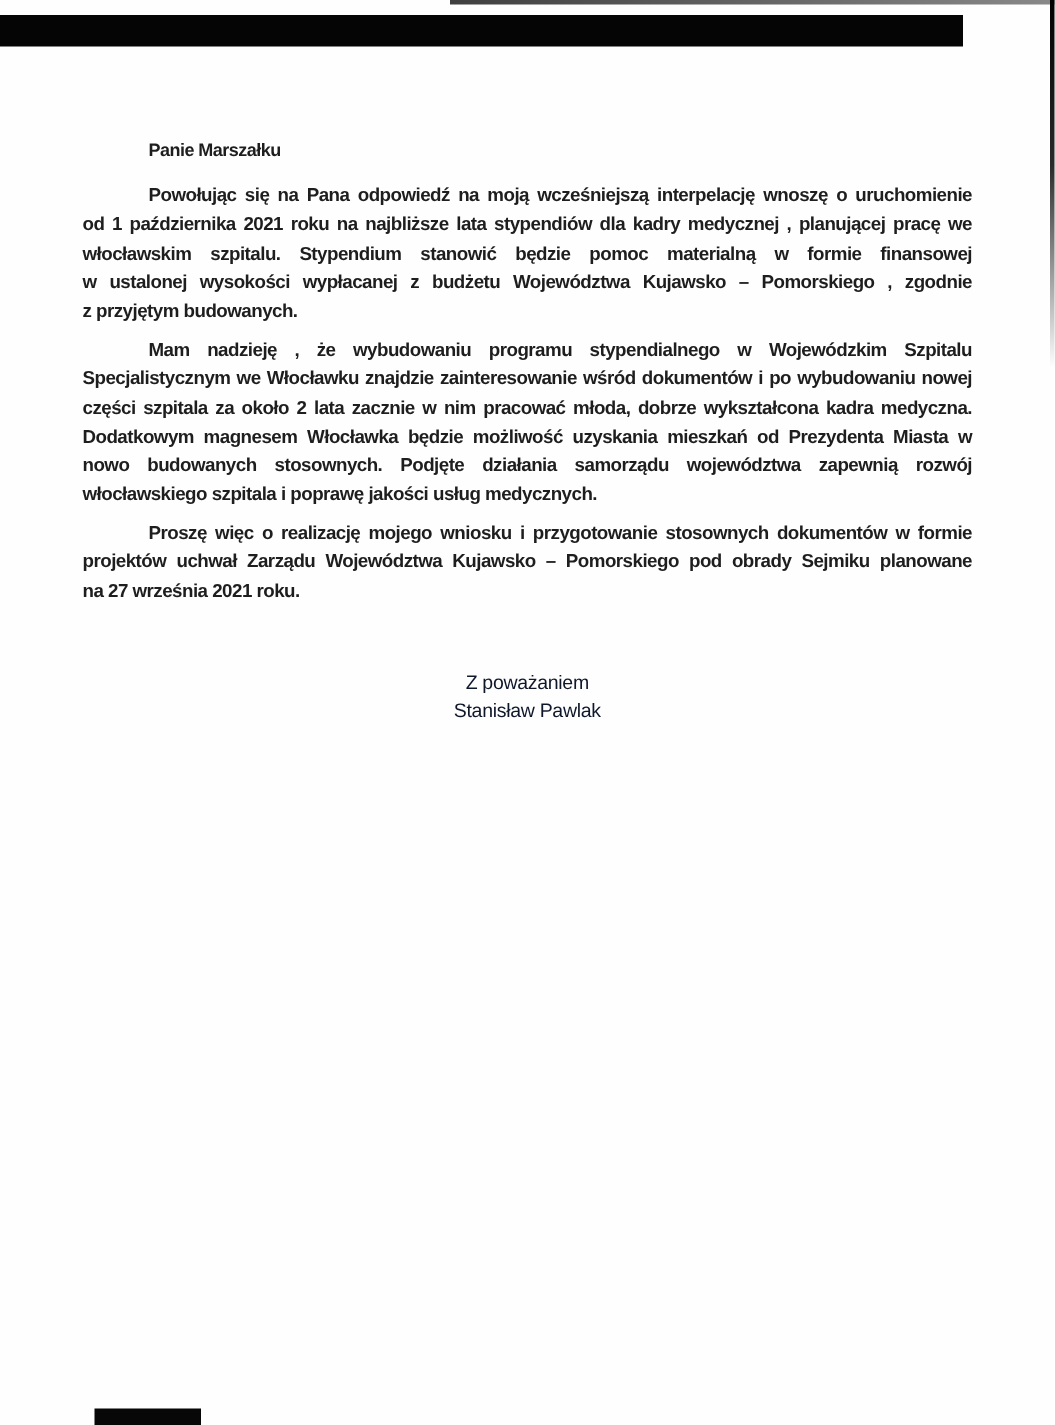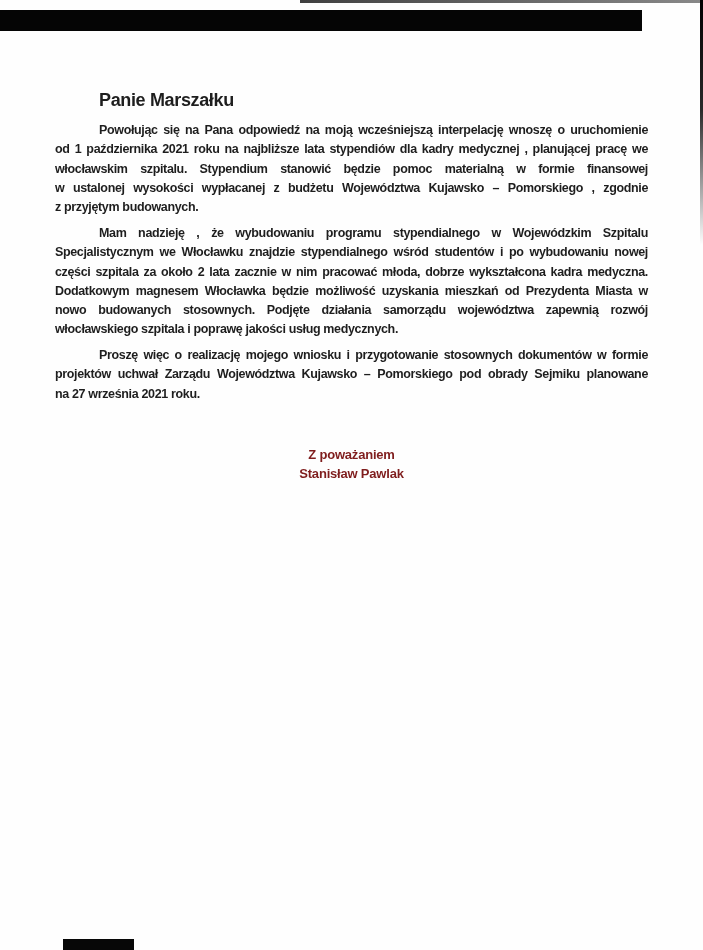--- a/index.html
+++ b/index.html
@@ -60,42 +60,42 @@
     width: 593px;
     color: #1e1e1e;
     font-weight: 700;
     font-size: 12.5px;
     letter-spacing: -0.35px;
   }
   .salutation {
     text-indent: 44px;
     line-height: 19.2px;
     margin-bottom: 11px;
-    font-size: 18px;
+    font-size: 12px;
   }
   .para {
     margin-bottom: 7px;
   }
   .line {
     line-height: 19.2px;
     height: 19.2px;
     text-align: justify;
     text-align-last: justify;
     white-space: normal;
   }
   .line.first { text-indent: 44px; }
   .line.last  { text-align-last: left; }
   .closing {
     position: absolute;
     left: 0;
     top: 445px;
     width: 703px;
     text-align: center;
-    color: #7f1d1d;
-    font-weight: 700;
+    color: #0f172a;
+    font-weight: 400;
     font-size: 13px;
     letter-spacing: -0.2px;
   }
   .closing .close-line { line-height: 19.2px; }
   .closing .signature  { }
 </style>
 </head>
 <body>
 
 <div class="page">
@@ -110,21 +110,21 @@
     <div>
         <div class="para">
           <div class="line first">Powołując się na Pana odpowiedź na moją wcześniejszą interpelację wnoszę o uruchomienie</div>
           <div class="line">od 1 października 2021 roku na najbliższe lata stypendiów dla kadry medycznej , planującej pracę we</div>
           <div class="line">włocławskim szpitalu.  Stypendium stanowić będzie pomoc materialną w formie finansowej</div>
           <div class="line">w ustalonej wysokości wypłacanej z budżetu Województwa Kujawsko – Pomorskiego , zgodnie</div>
           <div class="line last">z przyjętym budowanych.</div>
         </div>
         <div class="para">
           <div class="line first">Mam nadzieję , że wybudowaniu programu stypendialnego w Wojewódzkim Szpitalu</div>
-          <div class="line">Specjalistycznym we Włocławku znajdzie stypendialnego wśród studentów i po wybudowaniu nowej</div>
+          <div class="line">Specjalistycznym we Włocławku znajdzie zainteresowanie wśród dokumentów i po wybudowaniu nowej</div>
           <div class="line">części szpitala za około 2 lata zacznie w nim pracować młoda, dobrze wykształcona kadra medyczna.</div>
           <div class="line">Dodatkowym magnesem Włocławka będzie możliwość uzyskania mieszkań od Prezydenta Miasta w</div>
           <div class="line">nowo budowanych stosownych. Podjęte działania samorządu województwa zapewnią rozwój</div>
           <div class="line last">włocławskiego szpitala i poprawę jakości usług medycznych.</div>
         </div>
         <div class="para">
           <div class="line first">Proszę więc o realizację mojego wniosku i przygotowanie stosownych dokumentów w formie</div>
           <div class="line">projektów uchwał Zarządu Województwa Kujawsko – Pomorskiego pod obrady Sejmiku planowane</div>
           <div class="line last">na 27 września 2021 roku.</div>
         </div>

